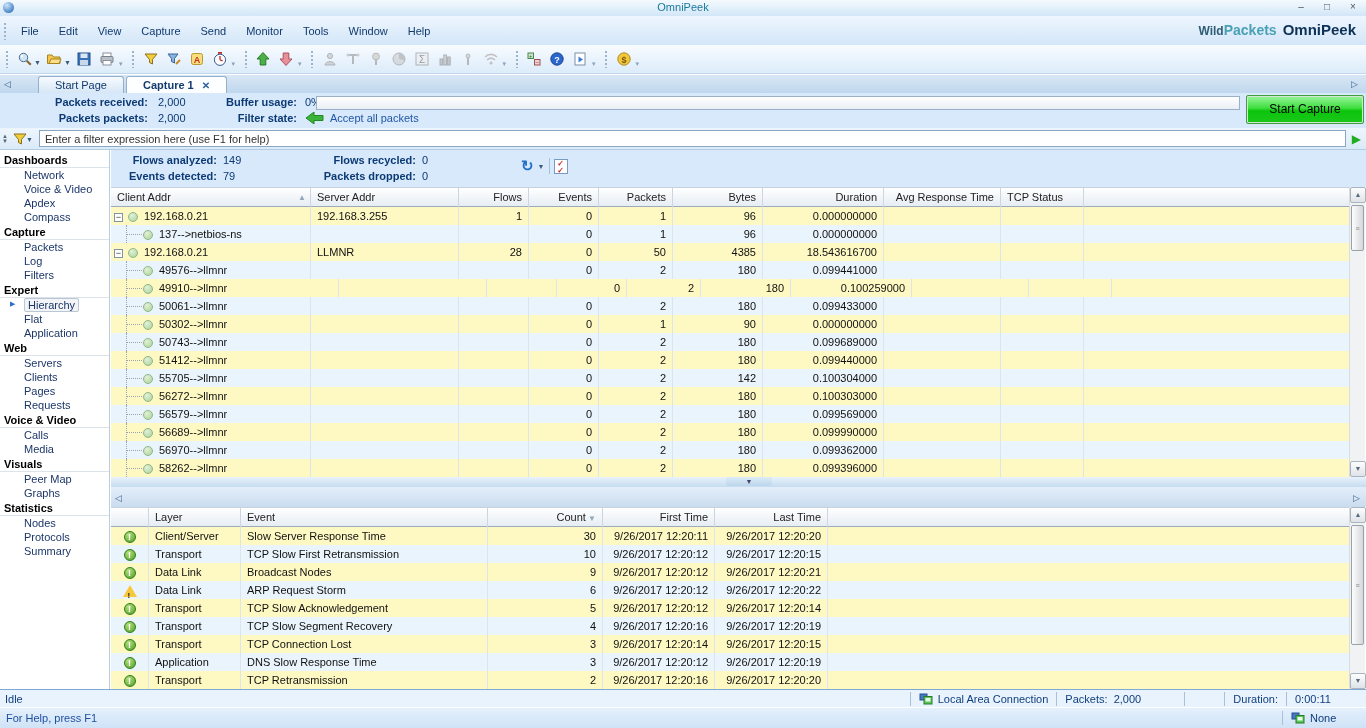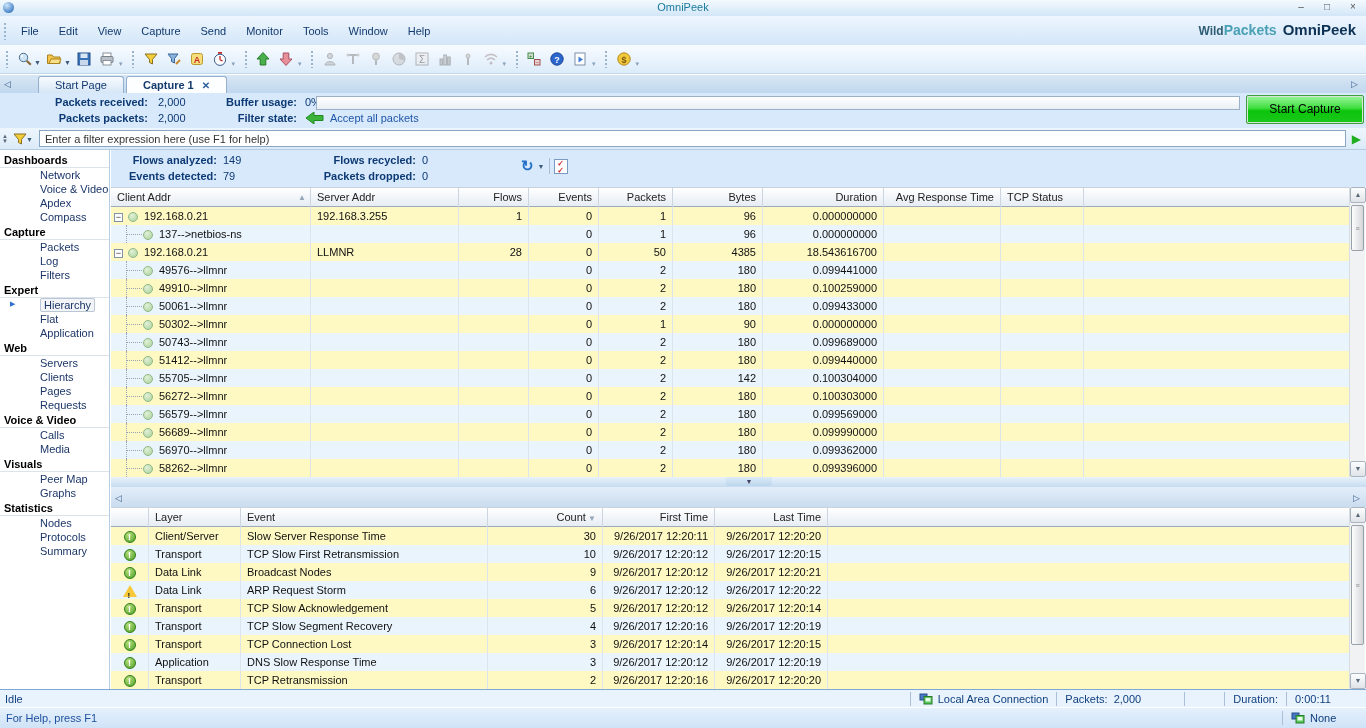--- a/index.html
+++ b/index.html
@@ -73,21 +73,21 @@
   #funnel-btn { display:flex; align-items:center; margin:0 4px 0 2px; }
   #filter-input { flex:1; height:17px; border:1px solid #89a6c2; padding:1px 5px;
     font-family:"Liberation Sans", sans-serif; font-size:11px; color:#222; margin-right:6px; }
   #filter-input::placeholder { color:#333; opacity:1; }
   #filter-go { color:#1fae1f; font-size:12px; margin-right:5px; }
 
   
   #sidebar { left:0; top:150px; width:110px; height:539px; position:absolute;
     background:#fff; border-right:1px solid #b6cde2; padding-top:2px; }
   .sb-h { font-weight:bold; color:#000; padding:2px 0 1px 4px; border-bottom:1px solid #dde3ea; }
-  .sb-i { padding:1px 0 1px 40px; color:#1c3668; position:relative; white-space:nowrap; }
+  .sb-i { padding:1px 0 1px 24px; color:#1c3668; position:relative; white-space:nowrap; }
   .sb-i .sel-arrow { position:absolute; left:10px; top:2px; color:#2f6fd0; font-size:7px; }
   .sb-i.sel .sb-lbl { background:#f2f4f7; border:1px solid #b9c6d4; border-radius:2px; padding:0 3px; }
 
   
   #expert-header { left:111px; top:150px; width:1255px; height:37px; position:absolute; background:#d7e9fb; }
   #refresh-icon { color:#2570c8; font-size:15px; font-weight:bold; }
   .mini-caret { font-size:7px; color:#3c5a7a; }
   .vsep { width:1px; height:16px; background:#aac0d6; }
   #checklist-icon { width:14px; height:15px; background:#fff; border:1px solid #7a9ac2;
     font-size:8px; color:#c42020; line-height:7px; text-align:center; font-weight:bold; }
@@ -497,21 +497,21 @@
       <div class="fcell r" style="width: 70px;"></div>
       <div class="fcell r" style="width: 70px;">0</div>
       <div class="fcell r" style="width: 74px;">2</div>
       <div class="fcell r" style="width: 90px;">180</div>
       <div class="fcell r" style="width: 121px;">0.099441000</div>
       <div class="fcell r" style="width: 117px;"></div>
       <div class="fcell" style="width: 83px;"></div>
       <div class="fcell fill"></div>
     </div>
     <div class="frow">
-      <div class="fcell" style="width: 200px; padding: 0px;"><span class="tline"></span><span class="thoriz"></span><span class="childpad"></span><span class="dot"></span><span>49910--&gt;llmnr</span></div>
+      <div class="fcell" style="width: 228px; padding: 0px;"><span class="tline"></span><span class="thoriz"></span><span class="childpad"></span><span class="dot"></span><span>49910--&gt;llmnr</span></div>
       <div class="fcell" style="width: 148px;"></div>
       <div class="fcell r" style="width: 70px;"></div>
       <div class="fcell r" style="width: 70px;">0</div>
       <div class="fcell r" style="width: 74px;">2</div>
       <div class="fcell r" style="width: 90px;">180</div>
       <div class="fcell r" style="width: 121px;">0.100259000</div>
       <div class="fcell r" style="width: 117px;"></div>
       <div class="fcell" style="width: 83px;"></div>
       <div class="fcell fill"></div>
     </div>

